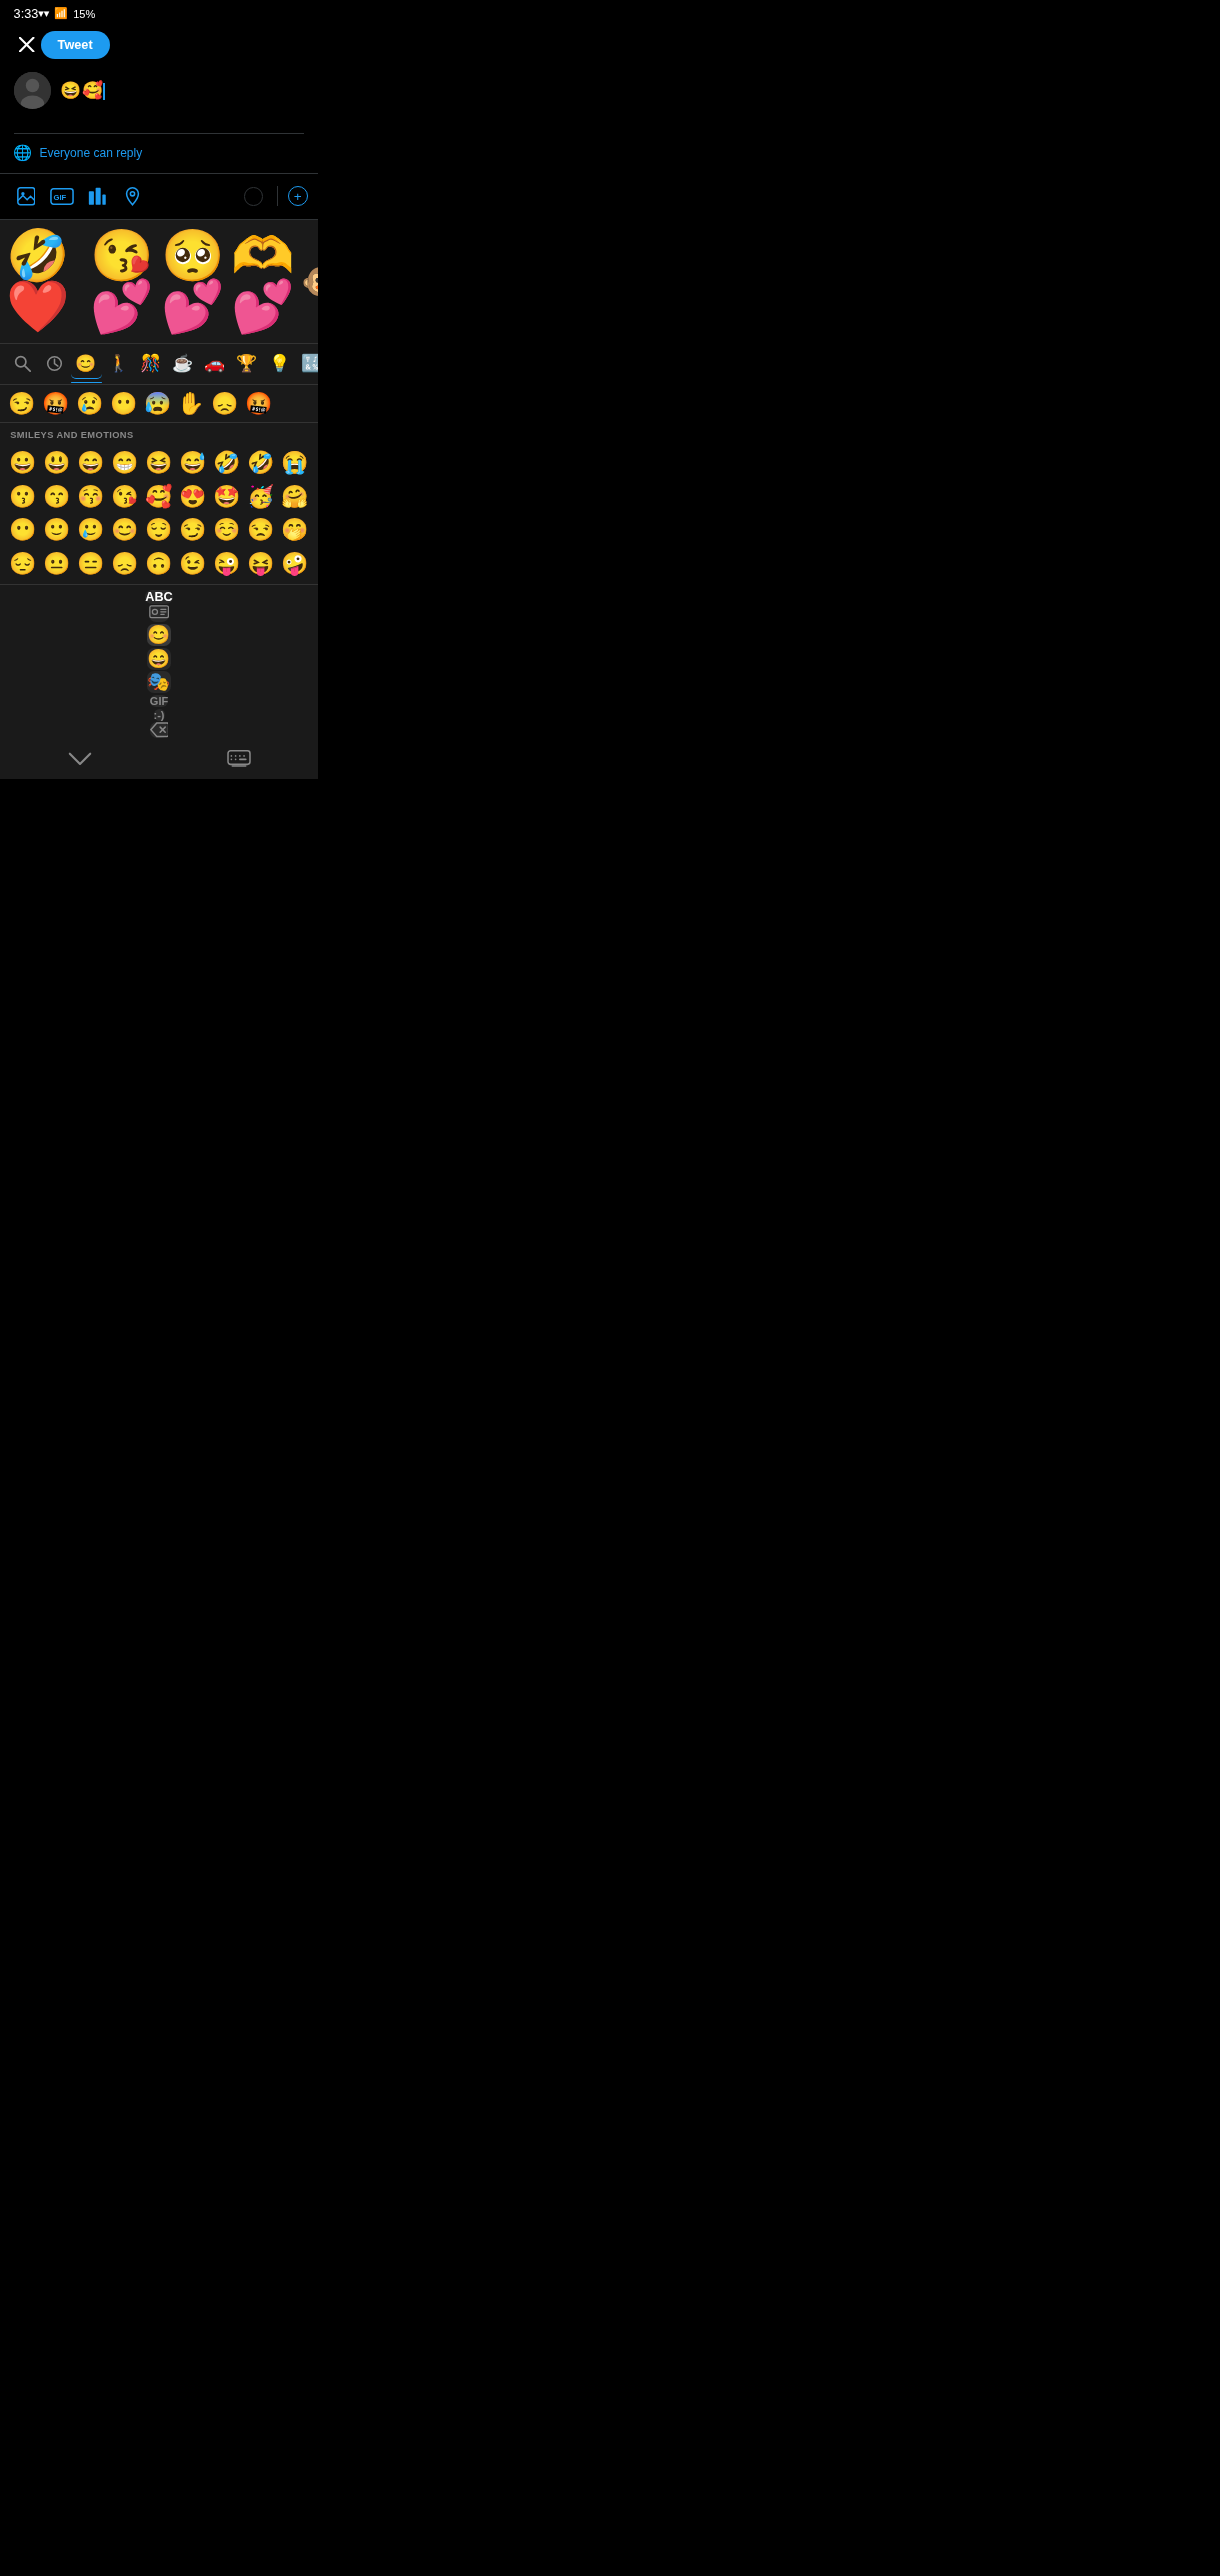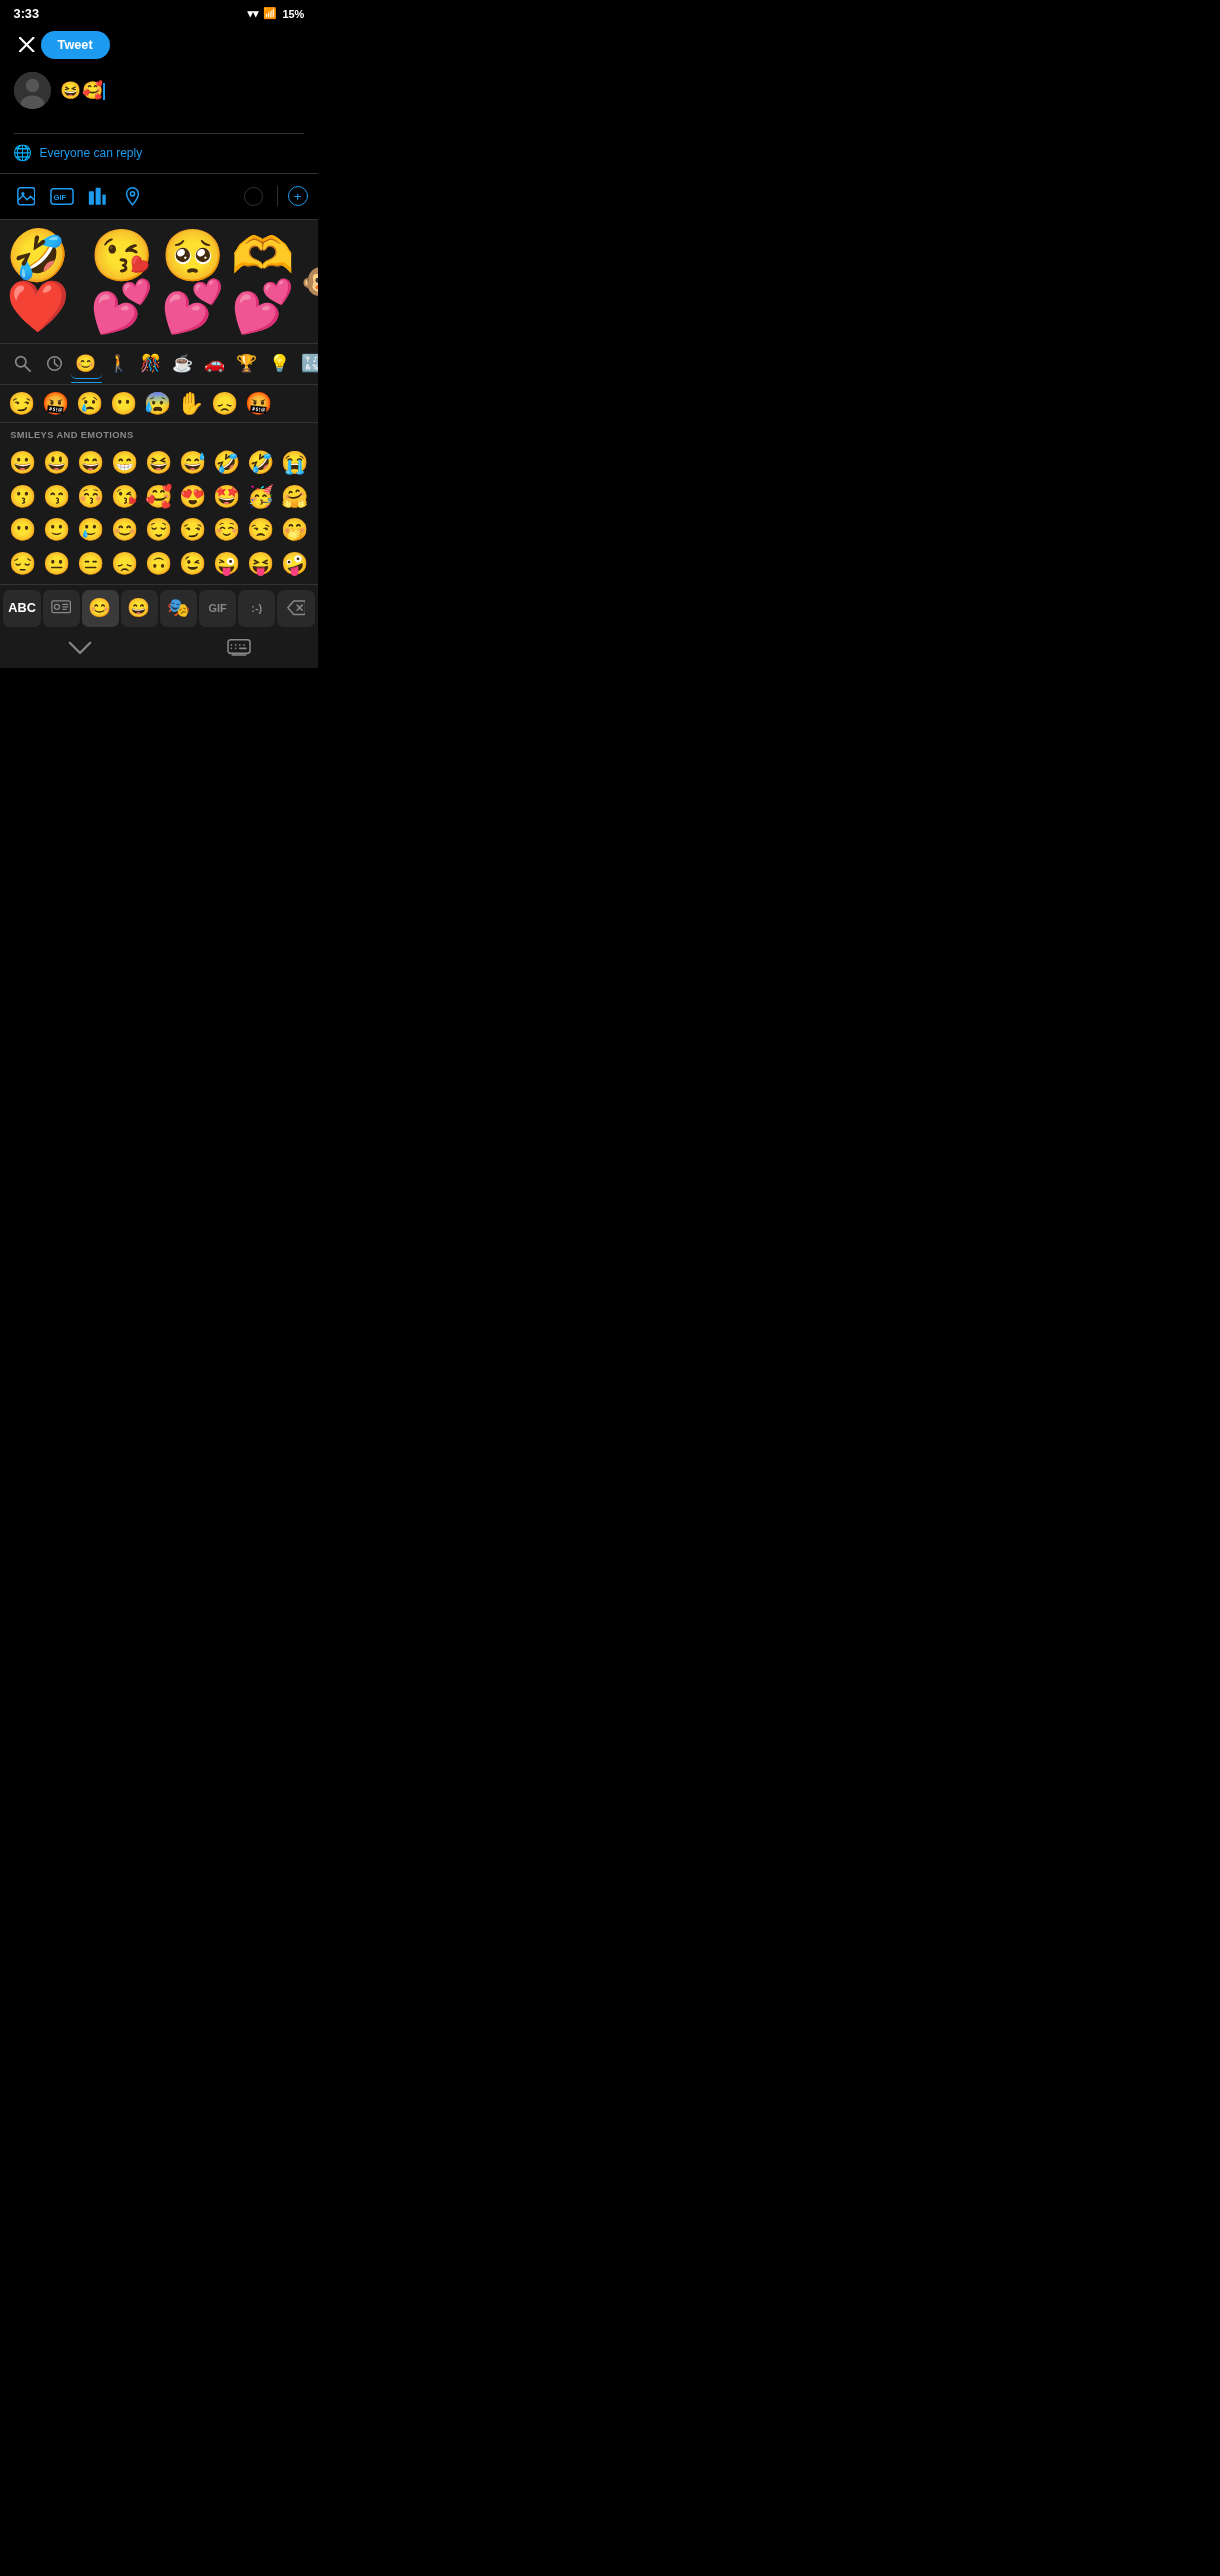--- a/index.html
+++ b/index.html
@@ -8,25 +8,24 @@
       min-height: 644px;
       background: #000;
       font-family: -apple-system, BlinkMacSystemFont, 'Segoe UI', sans-serif;
       color: #fff;
       overflow-x: hidden;
     }
 
     
     .status-bar {
       display: flex;
-      justify-content: space-between;
       align-items: center;
       padding: 6.8px 13.6px 3.4px;
       font-size: 12.7px;
-      font-weight: 700;
+      font-weight: 400;
     }
     .status-right {
       display: flex;
       gap: 5.1px;
       align-items: center;
       font-size: 11px;
     }
 
     
     .header {
@@ -261,20 +260,21 @@
     .keyboard-bottom {
       background: #1a1a1a;
       border-top: 0.8px solid #333;
       padding: 5.1px 3.4px;
     }
     .keyboard-bottom-row {
       display: flex;
       align-items: center;
       justify-content: space-between;
       gap: 1.7px;
+      flex-direction: column;
     }
     .kb-btn {
       flex: 1;
       height: 37px;
       background: #2a2a2a;
       border-radius: 6.8px;
       display: flex;
       align-items: center;
       justify-content: center;
       cursor: pointer;

